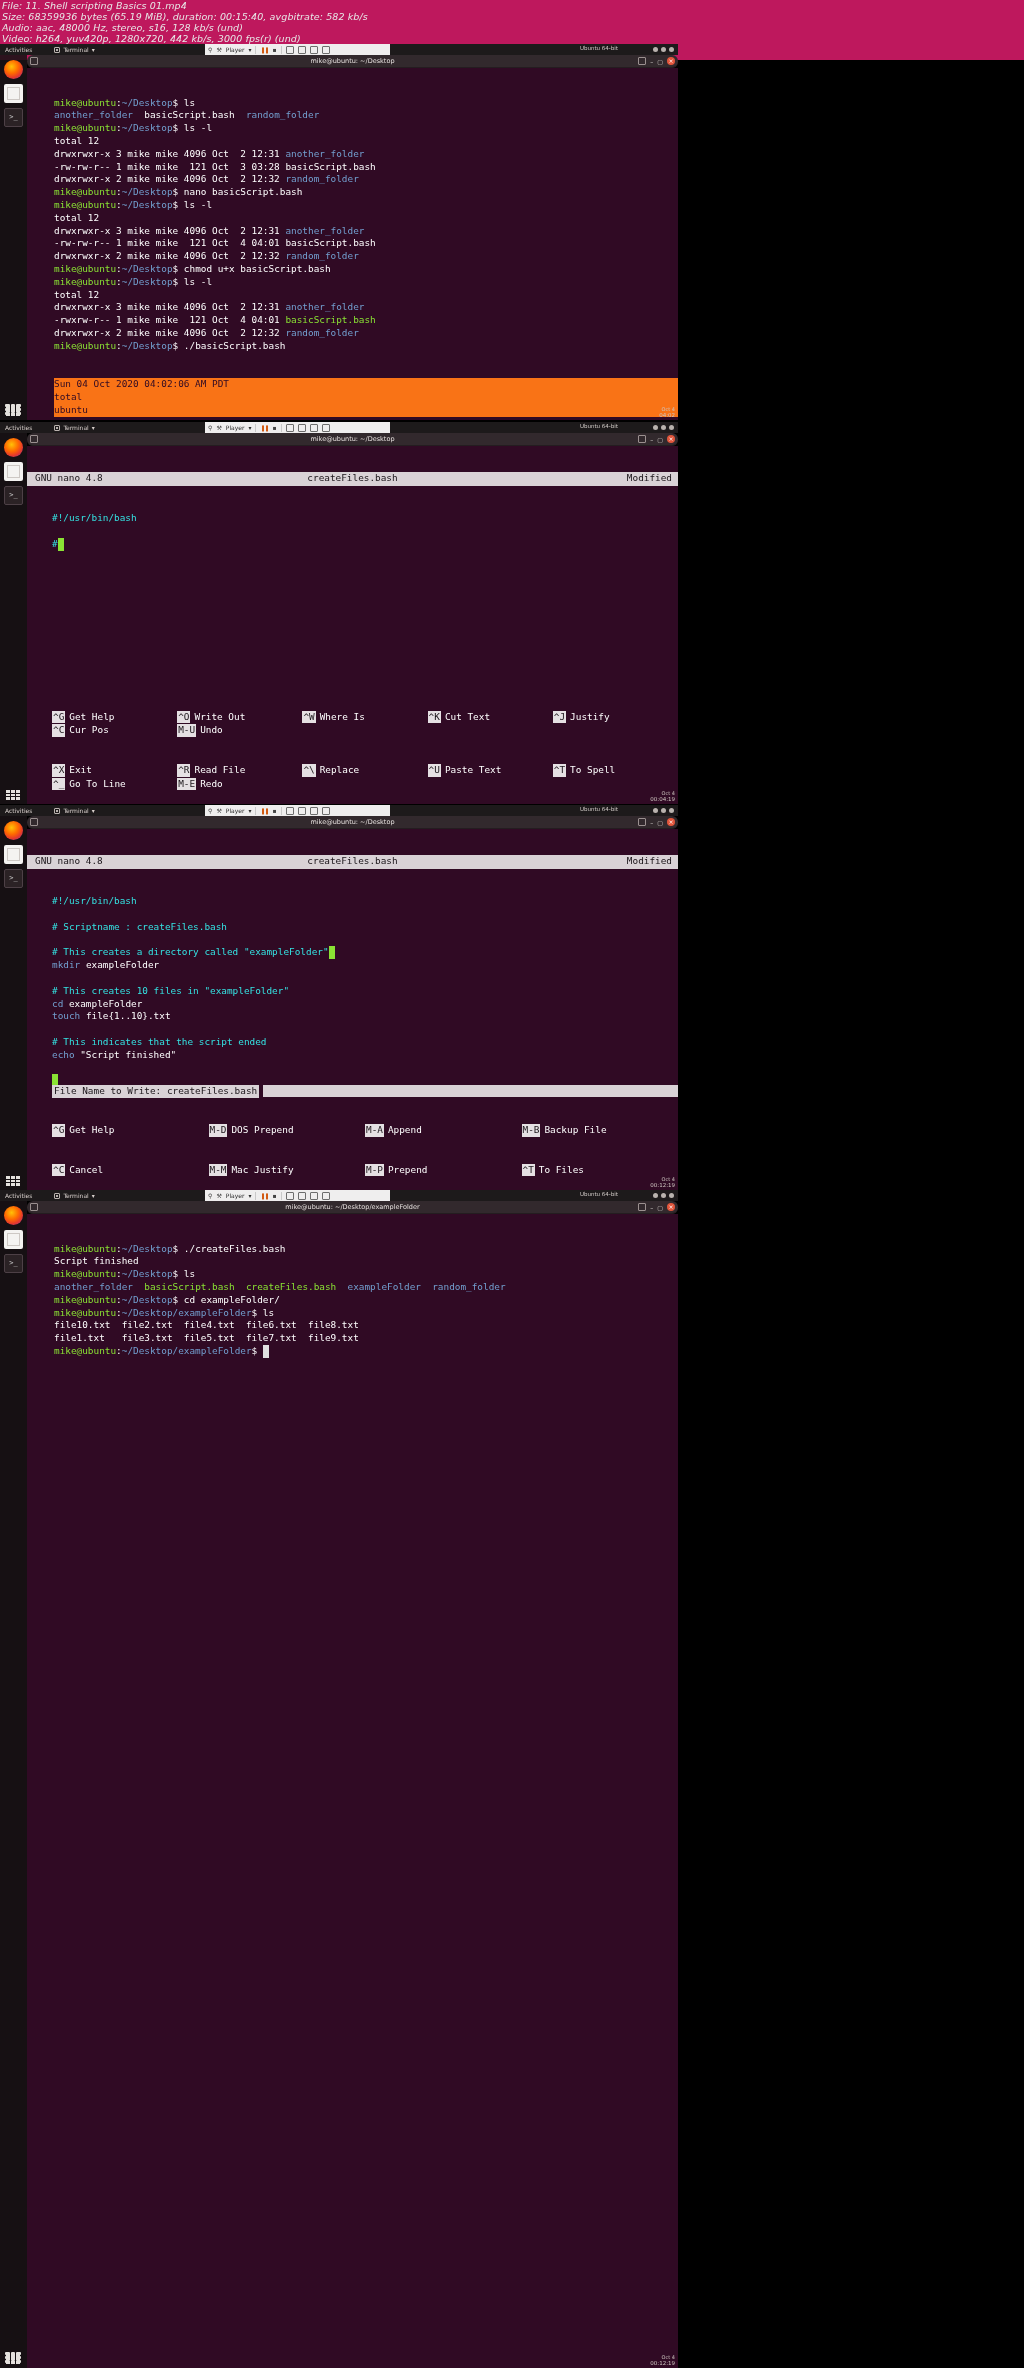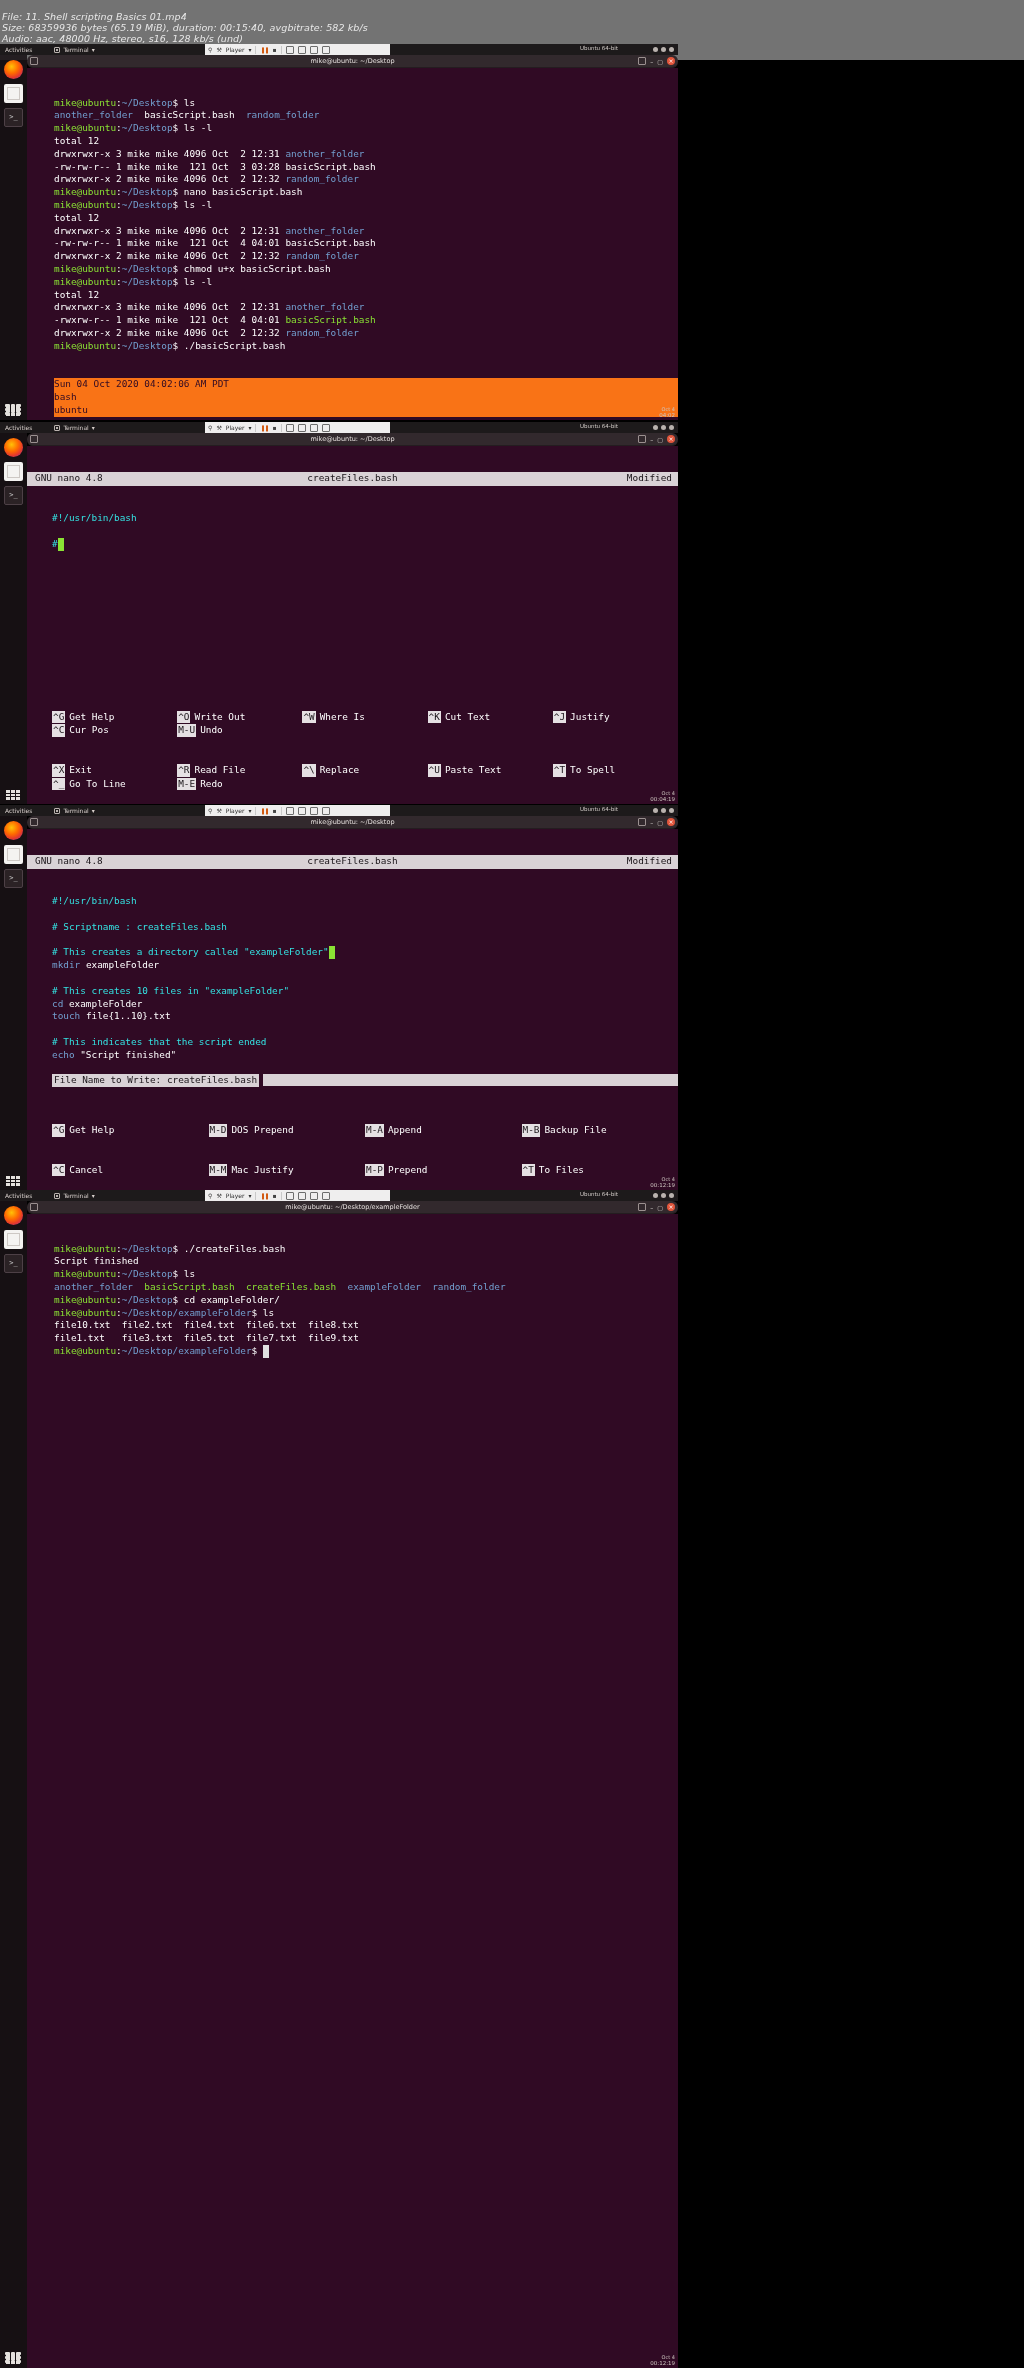--- a/index.html
+++ b/index.html
@@ -6,25 +6,25 @@
   html, body {
     width: 1024px;
     background: #000;
     font-family: "DejaVu Sans Mono", monospace;
   }
   body { width: 1024px; height: 2368px; position: relative; overflow: hidden; }
 
   
   .vidinfo {
     position: absolute; left: 0; top: 0; width: 1024px; height: 60px;
-    background: #737373; color: #e8e8e8;
+    background: #be185d; color: #e8e8e8;
     font-family: "DejaVu Sans", sans-serif;
     font-style: italic;
     font-size: 9.5px; line-height: 11px;
-    padding: 11px 0 0 2px;
+    padding: 0 0 0 2px;
     letter-spacing: .1px;
   }
   .vidinfo div { white-space: nowrap; }
 
   
   .shot { position: absolute; left: 0; width: 678px; overflow: hidden; }
 
   
   .gnomebar {
     height: 11px; background: #1d1a1b; color: #d8d0cc;
@@ -146,21 +146,21 @@
   .nanohead .fn  { width: 100%; text-align: center; }
   .nanohead .mod { position: absolute; right: 6px; }
   .nanotext { padding: 1px 0 0 25px; }
   .cmt { color: #34e2e2; }
   .kw  { color: #729fcf; }
   .cursorblk { background:#8ae234; color:#300a24; display:inline-block; width:6px; }
   .cursorw { background:#e0e0e0; color:#300a24; display:inline-block; width:6px; }
 
   .nanofoot { position: absolute; left: 0; right: 0; bottom: 0; }
   .nanoprompt {
-    display: flex; align-items: center; font-size: 9.4px; margin-left: 25px; margin-bottom: 12px;
+    display: flex; align-items: center; font-size: 9.4px; margin-left: 25px; margin-bottom: 1px;
   }
   .nanoprompt .lbl { background: #d9d2d6; color: #1a1419; padding: 0 2px; }
   .nanoprompt .fld { background: #d9d2d6; color: #1a1419; flex: 1; margin-left: 4px; height: 12px; }
   .shortcuts {
     display: grid; grid-template-columns: repeat(5, 1fr);
     font-size: 9.4px; color: #fff; margin-left: 25px;
   }
   .shortcuts .cell { display: flex; align-items: center; gap: 4px; padding: 0 0 1px 0; }
   .key { background: #e5e0e3; color: #1a1419; padding: 0 1px; }
   .scrow2 { margin-top: 0; }
@@ -241,21 +241,21 @@
       <span>mike@ubuntu: ~/Desktop</span>
       <span class="tbtns">
         <i class="sbox"></i>
         <span class="tbtn">–</span>
         <span class="tbtn">▢</span>
         <span class="close">×</span>
       </span>
     </div>
     <div class="termbody">
       <div id="s1lines"><div><span class="green">mike@ubuntu</span><span class="wht">:</span><span class="blue">~/Desktop</span><span class="wht">$ ls</span></div><div><span class="folder">another_folder</span><span class="wht">  basicScript.bash  </span><span class="folder">random_folder</span></div><div><span class="green">mike@ubuntu</span><span class="wht">:</span><span class="blue">~/Desktop</span><span class="wht">$ ls -l</span></div><div><span class="wht">total 12</span></div><div><span class="wht">drwxrwxr-x 3 mike mike 4096 Oct  2 12:31 </span><span class="folder">another_folder</span></div><div><span class="wht">-rw-rw-r-- 1 mike mike  121 Oct  3 03:28 basicScript.bash</span></div><div><span class="wht">drwxrwxr-x 2 mike mike 4096 Oct  2 12:32 </span><span class="folder">random_folder</span></div><div><span class="green">mike@ubuntu</span><span class="wht">:</span><span class="blue">~/Desktop</span><span class="wht">$ nano basicScript.bash</span></div><div><span class="green">mike@ubuntu</span><span class="wht">:</span><span class="blue">~/Desktop</span><span class="wht">$ ls -l</span></div><div><span class="wht">total 12</span></div><div><span class="wht">drwxrwxr-x 3 mike mike 4096 Oct  2 12:31 </span><span class="folder">another_folder</span></div><div><span class="wht">-rw-rw-r-- 1 mike mike  121 Oct  4 04:01 basicScript.bash</span></div><div><span class="wht">drwxrwxr-x 2 mike mike 4096 Oct  2 12:32 </span><span class="folder">random_folder</span></div><div><span class="green">mike@ubuntu</span><span class="wht">:</span><span class="blue">~/Desktop</span><span class="wht">$ chmod u+x basicScript.bash</span></div><div><span class="green">mike@ubuntu</span><span class="wht">:</span><span class="blue">~/Desktop</span><span class="wht">$ ls -l</span></div><div><span class="wht">total 12</span></div><div><span class="wht">drwxrwxr-x 3 mike mike 4096 Oct  2 12:31 </span><span class="folder">another_folder</span></div><div><span class="wht">-rwxrw-r-- 1 mike mike  121 Oct  4 04:01 </span><span class="exec">basicScript.bash</span></div><div><span class="wht">drwxrwxr-x 2 mike mike 4096 Oct  2 12:32 </span><span class="folder">random_folder</span></div><div><span class="green">mike@ubuntu</span><span class="wht">:</span><span class="blue">~/Desktop</span><span class="wht">$ ./basicScript.bash</span></div></div>
-      <div id="s1sel"><div class="selblock">Sun 04 Oct 2020 04:02:06 AM PDT</div><div class="selblock">bash</div><div class="selblock">ubuntu</div></div>
+      <div id="s1sel"><div class="selblock">Sun 04 Oct 2020 04:02:06 AM PDT</div><div class="selblock">total</div><div class="selblock">ubuntu</div></div>
       
     </div>
   </div>
   <div class="dots9">
       <i></i>
       <i></i>
       <i></i>
       <i></i>
       <i></i>
       <i></i>

